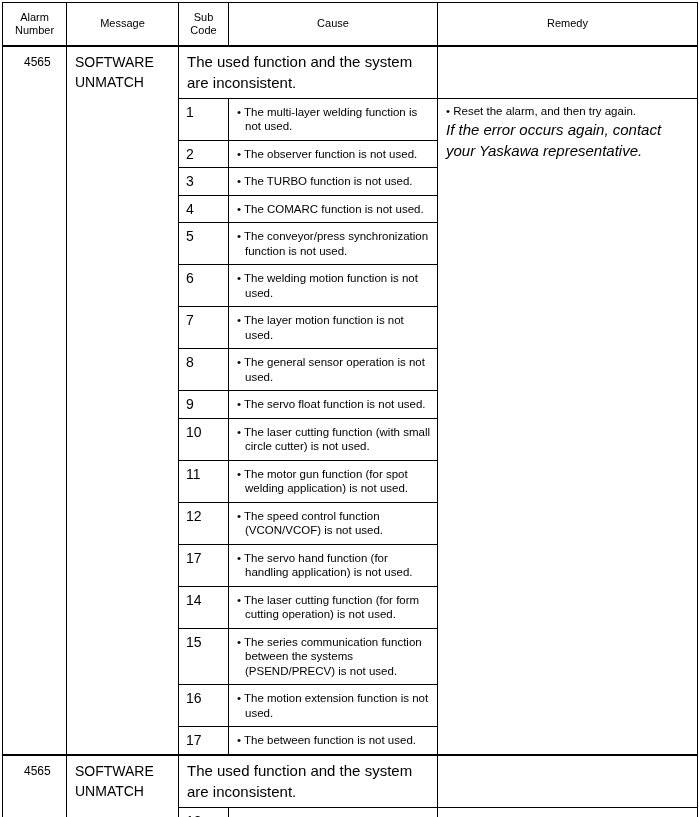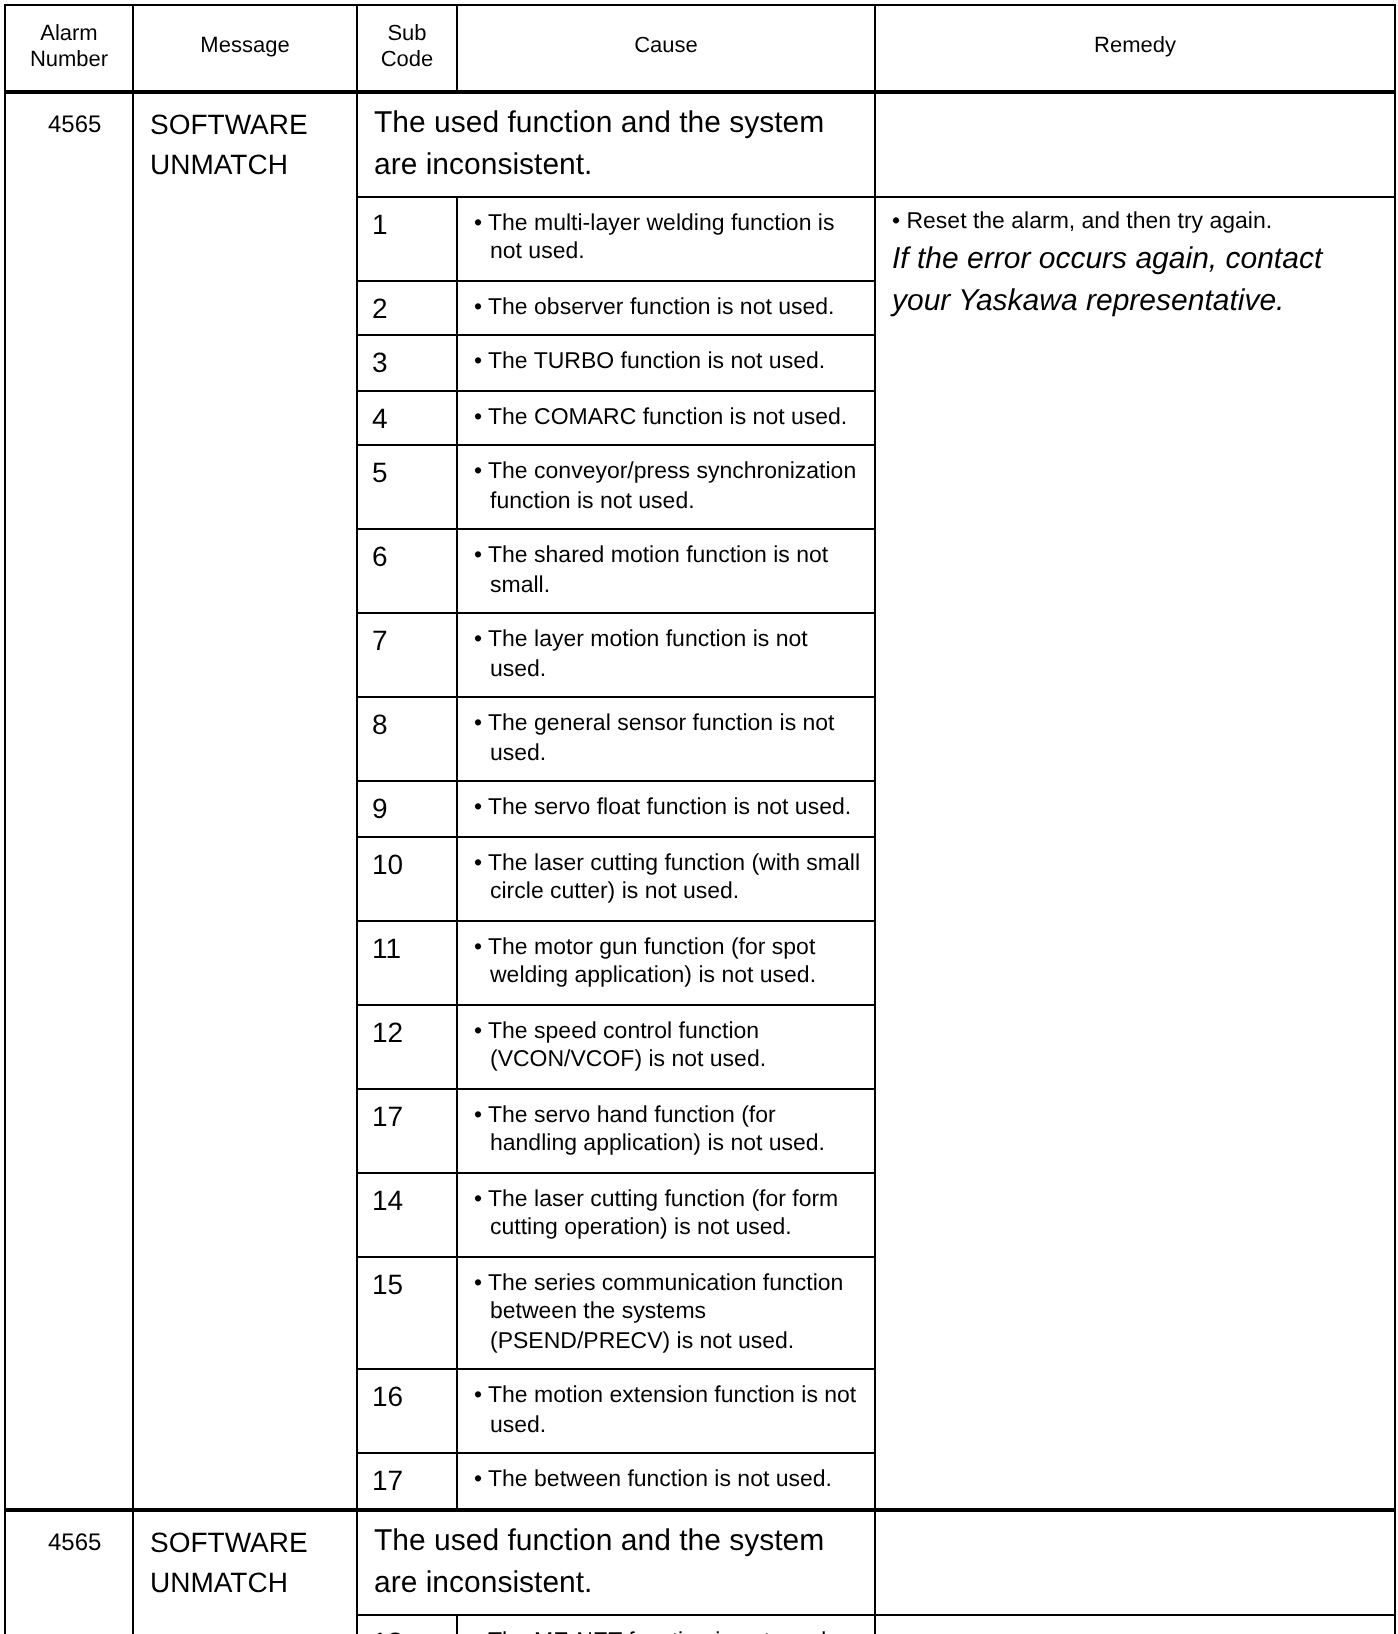--- a/index.html
+++ b/index.html
@@ -142,29 +142,29 @@
       <tr>
         <td class="subcode">4</td>
         <td class="cause">• The COMARC function is not used.</td>
       </tr>
       <tr>
         <td class="subcode">5</td>
         <td class="cause">• The conveyor/press synchronization function is not used.</td>
       </tr>
       <tr>
         <td class="subcode">6</td>
-        <td class="cause">• The shared motion function is not small.</td>
+        <td class="cause">• The welding motion function is not used.</td>
       </tr>
       <tr>
         <td class="subcode">7</td>
         <td class="cause">• The layer motion function is not used.</td>
       </tr>
       <tr>
         <td class="subcode">8</td>
-        <td class="cause">• The general sensor function is not used.</td>
+        <td class="cause">• The general sensor operation is not used.</td>
       </tr>
       <tr>
         <td class="subcode">9</td>
         <td class="cause">• The servo float function is not used.</td>
       </tr>
       <tr>
         <td class="subcode">10</td>
         <td class="cause">• The laser cutting function (with small circle cutter) is not used.</td>
       </tr>
       <tr>

